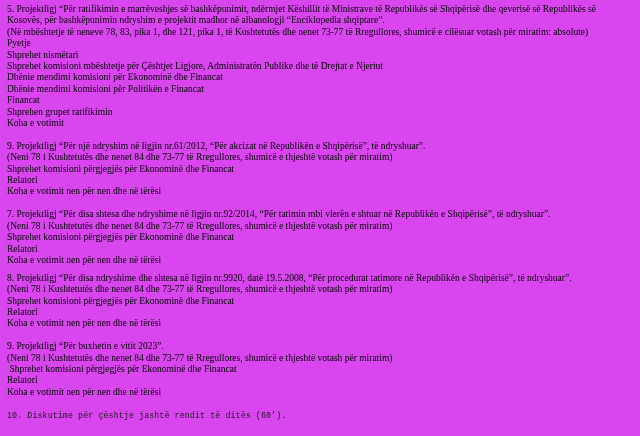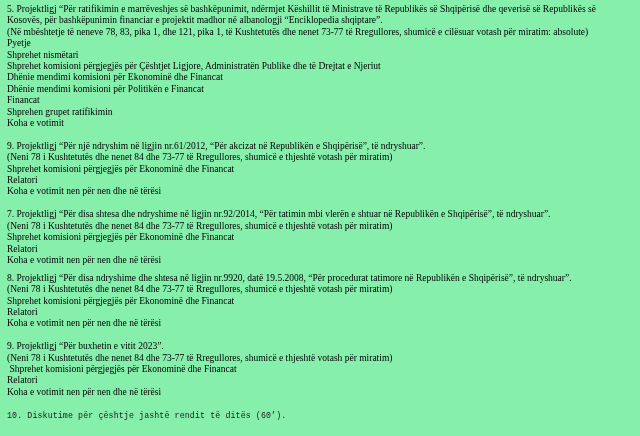--- a/index.html
+++ b/index.html
@@ -8,21 +8,21 @@
     width: 640px;
     height: 436px;
     background: #ffffff;
     overflow: hidden;
   }
   .page {
     box-sizing: border-box;
     width: 640px;
     height: 436px;
     padding: 4px 6px 0 7px;
-    background: #86efac;
+    background: #d946ef;
     color: #000000;
     font-family: "Liberation Serif", serif;
     font-size: 9.5px;
     line-height: 11.4px;
   }
   .block { margin-top: 0; }
   .block + .block { margin-top: 6.5px; }   
   .block + .block.gap { margin-top: 11.4px; } 
   .line {
     white-space: pre;
@@ -36,25 +36,25 @@
     letter-spacing: 0.1px;
   }
 </style>
 </head>
 <body>
 
 <div class="page">
   <div id="blocks-root">
       <div class="block">
         <div class="line">5. Projektligj “Për ratifikimin e marrëveshjes së bashkëpunimit, ndërmjet Këshillit të Ministrave të Republikës së Shqipërisë dhe qeverisë së Republikës së</div>
-        <div class="line">Kosovës, për bashkëpunimin financiar e projektit madhor në albanologji “Enciklopedia shqiptare”.</div>
+        <div class="line">Kosovës, për bashkëpunimin ndryshim e projektit madhor në albanologji “Enciklopedia shqiptare”.</div>
         <div class="line">(Në mbështetje të neneve 78, 83, pika 1, dhe 121, pika 1, të Kushtetutës dhe nenet 73-77 të Rregullores, shumicë e cilësuar votash për miratim: absolute)</div>
         <div class="line">Pyetje</div>
         <div class="line">Shprehet nismëtari</div>
-        <div class="line">Shprehet komisioni përgjegjës për Çështjet Ligjore, Administratën Publike dhe të Drejtat e Njeriut</div>
+        <div class="line">Shprehet komisioni mbështetje për Çështjet Ligjore, Administratën Publike dhe të Drejtat e Njeriut</div>
         <div class="line">Dhënie mendimi komisioni për Ekonominë dhe Financat</div>
         <div class="line">Dhënie mendimi komisioni për Politikën e Financat</div>
         <div class="line">Financat</div>
         <div class="line">Shprehen grupet ratifikimin</div>
         <div class="line">Koha e votimit</div>
       </div>
       <div class="block gap">
         <div class="line">9. Projektligj “Për një ndryshim në ligjin nr.61/2012, “Për akcizat në Republikën e Shqipërisë”, të ndryshuar”.</div>
         <div class="line">(Neni 78 i Kushtetutës dhe nenet 84 dhe 73-77 të Rregullores, shumicë e thjeshtë votash për miratim)</div>
         <div class="line">Shprehet komisioni përgjegjës për Ekonominë dhe Financat</div>

